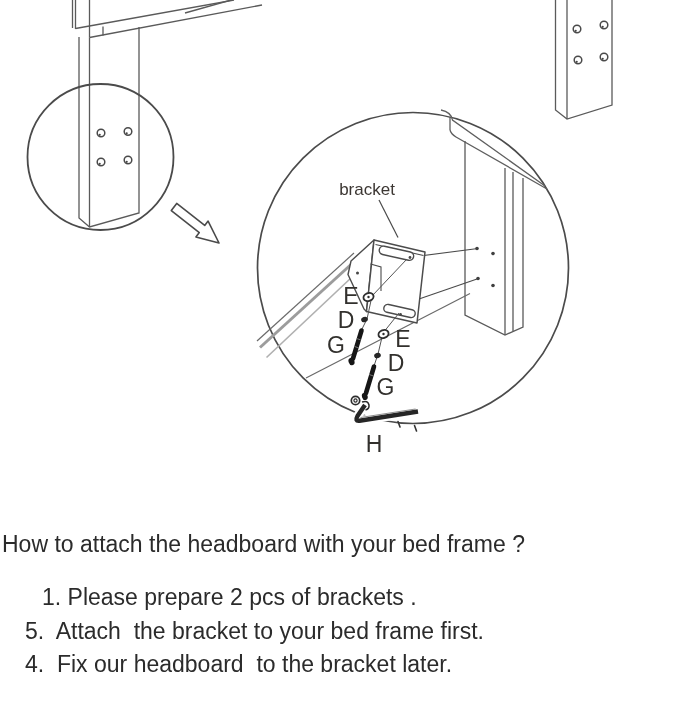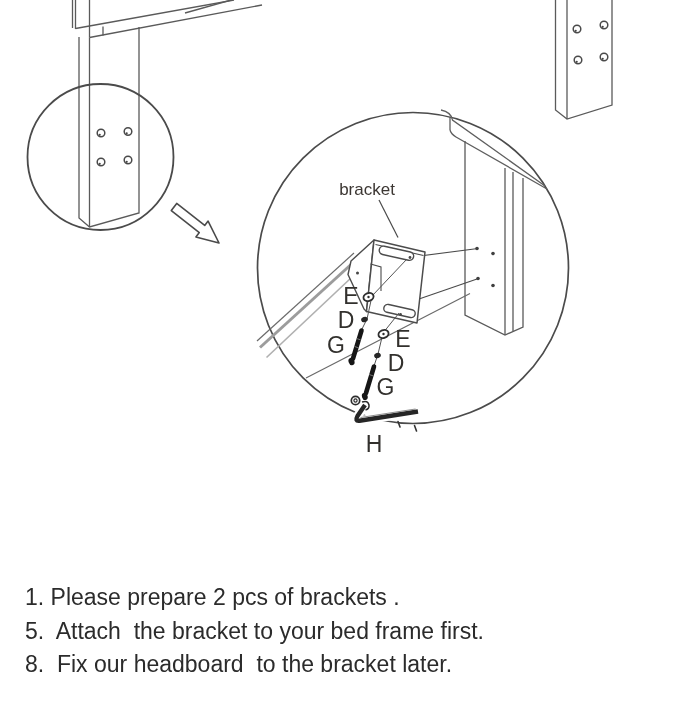--- a/index.html
+++ b/index.html
@@ -154,18 +154,19 @@
     <text class="part-label" x="351" y="304" text-anchor="middle">E</text>
     <text class="part-label" x="346" y="327.5" text-anchor="middle">D</text>
     <text class="part-label" x="336" y="352.5" text-anchor="middle">G</text>
     <text class="part-label" x="403" y="346.5" text-anchor="middle">E</text>
     <text class="part-label" x="396" y="371" text-anchor="middle">D</text>
     <text class="part-label" x="385.5" y="394.5" text-anchor="middle">G</text>
     <text class="part-label" x="374" y="452" text-anchor="middle">H</text>
   </svg>
 
   <div class="instructions">
-    <div class="line" style="top:584px;left:25px">1. Please prepare 2 pcs of brackets .</div>
+    <div class="line" style="top:531px;left:2px">How to attach the headboard with your bed frame ?</div>
+    <div class="line" style="top:584px;left:42px">1. Please prepare 2 pcs of brackets .</div>
     <div class="line" style="top:618px;left:25px">5.  Attach  the bracket to your bed frame first.</div>
-    <div class="line" style="top:651px;left:25px">8.  Fix our headboard  to the bracket later.</div>
+    <div class="line" style="top:651px;left:25px">4.  Fix our headboard  to the bracket later.</div>
   </div>
 
 </div>
 
 </body></html>

